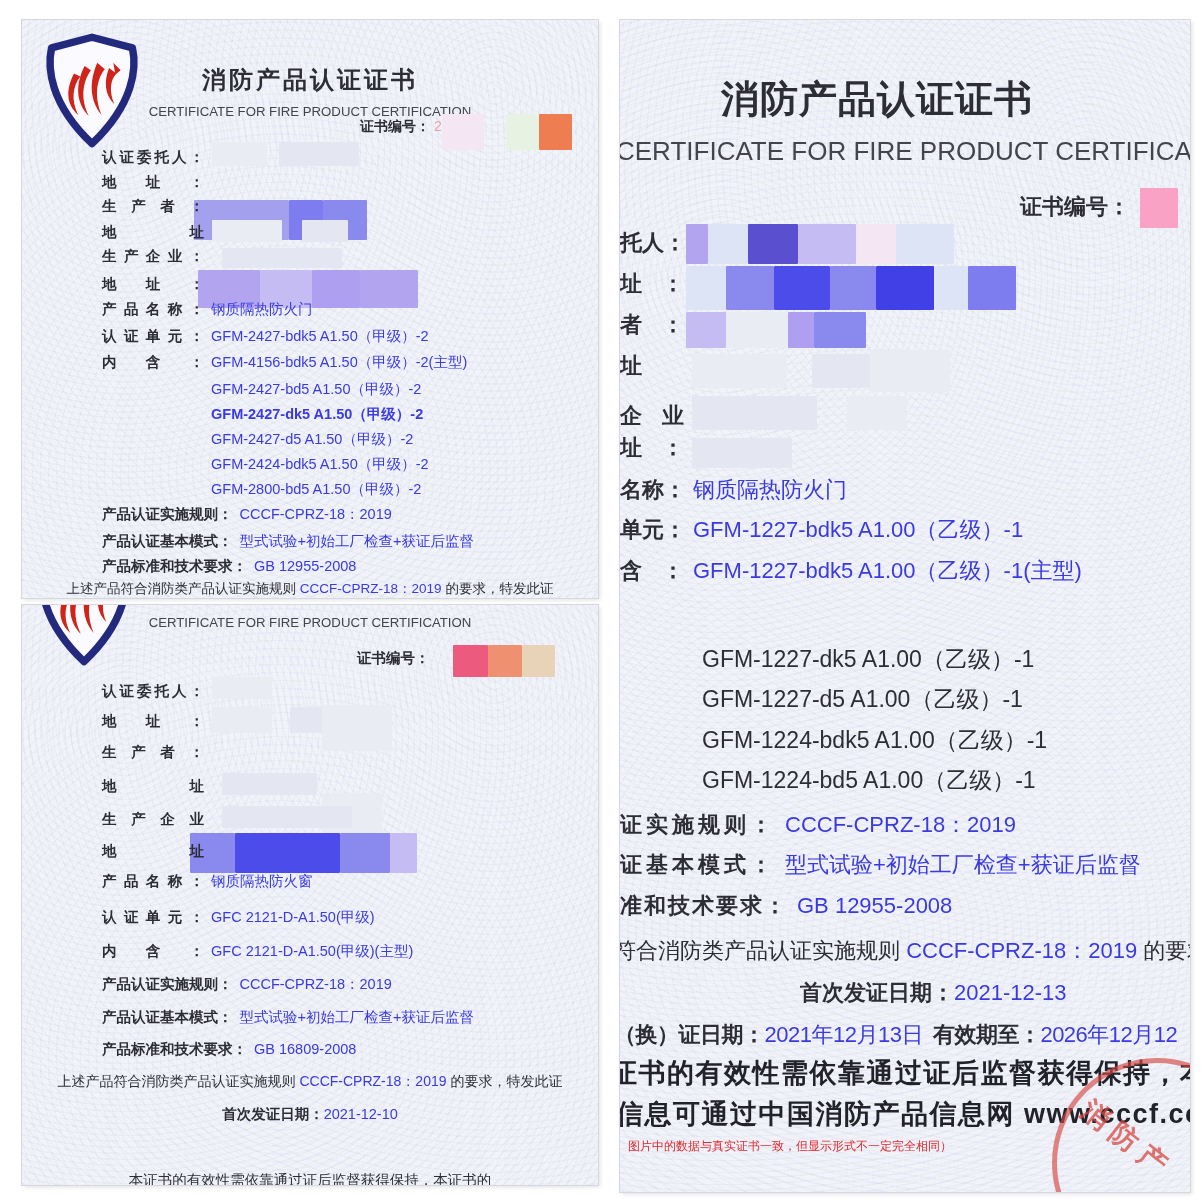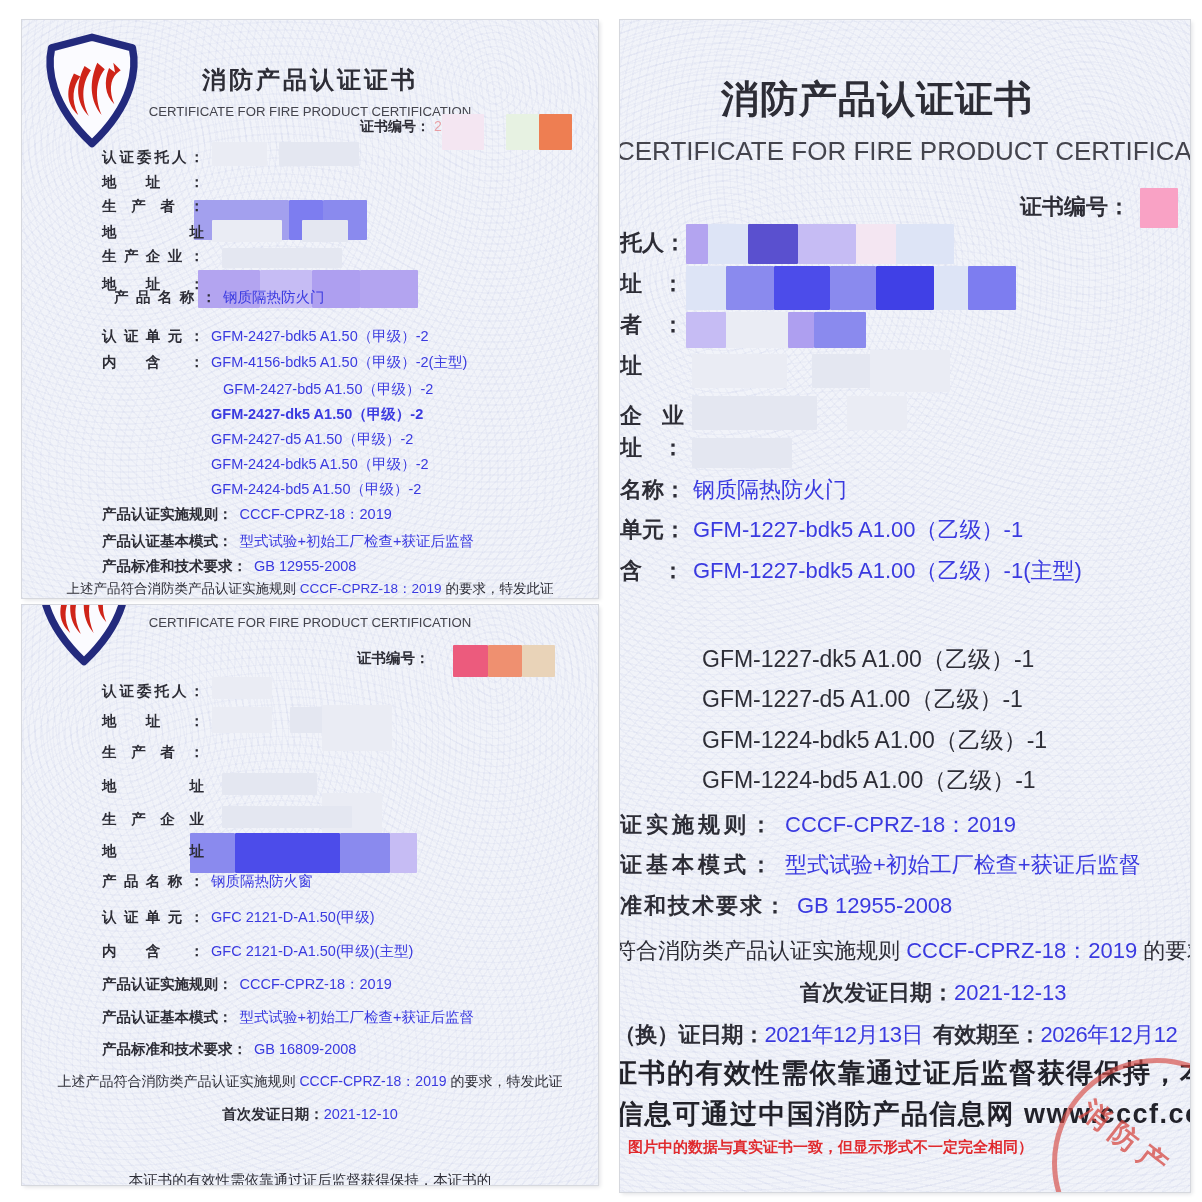--- a/index.html
+++ b/index.html
@@ -30,21 +30,21 @@
   .center{left:0;width:100%;text-align:center;}
   .stmt-code{color:var(--value-blue);}
   .date-blue{color:var(--value-blue);font-weight:500;}
   
   .rrow{position:absolute;left:0;right:0;display:flex;font-size:22px;white-space:nowrap;}
   .rlab{flex:none;width:64px;text-align:justify;text-align-last:justify;font-weight:600;color:var(--ink);}
   .rval{margin-left:9px;color:var(--value-blue);}
   .rline{position:absolute;white-space:nowrap;font-size:22px;color:var(--ink);}
   .ls4{letter-spacing:4px;font-weight:600;}
   .big{font-size:27px;font-weight:600;letter-spacing:1.5px;color:#22222a;}
-  .redline{position:absolute;white-space:nowrap;font-size:15px;font-weight:700;color:var(--red-text);}
+  .redline{position:absolute;white-space:nowrap;font-size:12px;font-weight:400;color:var(--red-text);}
   .stamp{position:absolute;width:200px;height:200px;border:5px solid rgba(214,72,66,.65);border-radius:50%;}
   .stamp span{position:absolute;left:16px;top:58px;transform:rotate(38deg);color:rgba(214,72,66,.75);font-size:28px;font-weight:700;letter-spacing:8px;white-space:nowrap;}
   .logo{position:absolute;}
 </style>
 </head>
 <body>
 
 <div class="cert" style="left:22px;top:20px;width:576px;height:578px;">
   <span class="logo" style="left:16px;top:13px;width:108px;height:117px;">
     <svg width="108" height="117" viewBox="0 0 100 110">
@@ -92,28 +92,28 @@
       <i style="width:48px;background:var(--rd-purple2)"></i>
       <i style="width:58px;background:var(--rd-purple)"></i>
     </div>
 
   <div class="row" style="left:80px;top:128px;"><span class="lab lab5">认证委托人：</span></div>
   <div class="row" style="left:80px;top:153px;"><span class="lab lab5">地址：</span></div>
   <div class="row" style="left:80px;top:177px;"><span class="lab lab5">生产者：</span></div>
   <div class="row" style="left:80px;top:203px;"><span class="lab lab5">地址</span></div>
   <div class="row" style="left:80px;top:227px;"><span class="lab lab5">生产企业：</span></div>
   <div class="row" style="left:80px;top:255px;"><span class="lab lab5">地址：</span></div>
-  <div class="row" style="left:80px;top:268px;margin-left:12px;"><span class="lab lab5">产品名称：</span><span class="val">钢质隔热防火门</span></div>
+  <div class="row" style="left:80px;top:280px;"><span class="lab lab5">产品名称：</span><span class="val">钢质隔热防火门</span></div>
   <div class="row" style="left:80px;top:307px;"><span class="lab lab5">认证单元：</span><span class="val">GFM-2427-bdk5 A1.50（甲级）-2</span></div>
   <div class="row" style="left:80px;top:333px;"><span class="lab lab5">内含：</span><span class="val">GFM-4156-bdk5 A1.50（甲级）-2(主型)</span></div>
-  <div class="row cont" style="left:189px;top:360px;margin-left:12px;">GFM-2427-bd5 A1.50（甲级）-2</div>
+  <div class="row cont" style="left:189px;top:360px;">GFM-2427-bd5 A1.50（甲级）-2</div>
   <div class="row cont" style="left:189px;top:385px;font-weight:bold;">GFM-2427-dk5 A1.50（甲级）-2</div>
   <div class="row cont" style="left:189px;top:410px;">GFM-2427-d5 A1.50（甲级）-2</div>
   <div class="row cont" style="left:189px;top:435px;">GFM-2424-bdk5 A1.50（甲级）-2</div>
-  <div class="row cont" style="left:189px;top:460px;">GFM-2424-bd5 A1.50（甲级）-2</div>
+  <div class="row cont" style="left:189px;top:460px;">GFM-2800-bd5 A1.50（甲级）-2</div>
   <div class="row" style="left:80px;top:485px;"><span class="lab">产品认证实施规则：</span><span class="val">CCCF-CPRZ-18：2019</span></div>
   <div class="row" style="left:80px;top:512px;"><span class="lab">产品认证基本模式：</span><span class="val">型式试验+初始工厂检查+获证后监督</span></div>
   <div class="row" style="left:80px;top:537px;"><span class="lab">产品标准和技术要求：</span><span class="val">GB 12955-2008</span></div>
   <div class="row center" style="top:560px;font-size:13.5px;"><span>上述产品符合消防类产品认证实施规则 </span><span class="stmt-code">CCCF-CPRZ-18：2019</span><span> 的要求，特发此证</span></div>
 </div>
 
 <div class="cert" style="left:22px;top:605px;width:576px;height:580px;">
   <span class="logo" style="left:8px;top:-54px;width:108px;height:117px;">
     <svg width="108" height="117" viewBox="0 0 100 110">
       <path d="M50 4 L88 14 C92 32 90 66 50 104 C10 66 8 32 12 14 Z" fill="#fbfbff" stroke="#232a7d" stroke-width="7" stroke-linejoin="round"></path>

